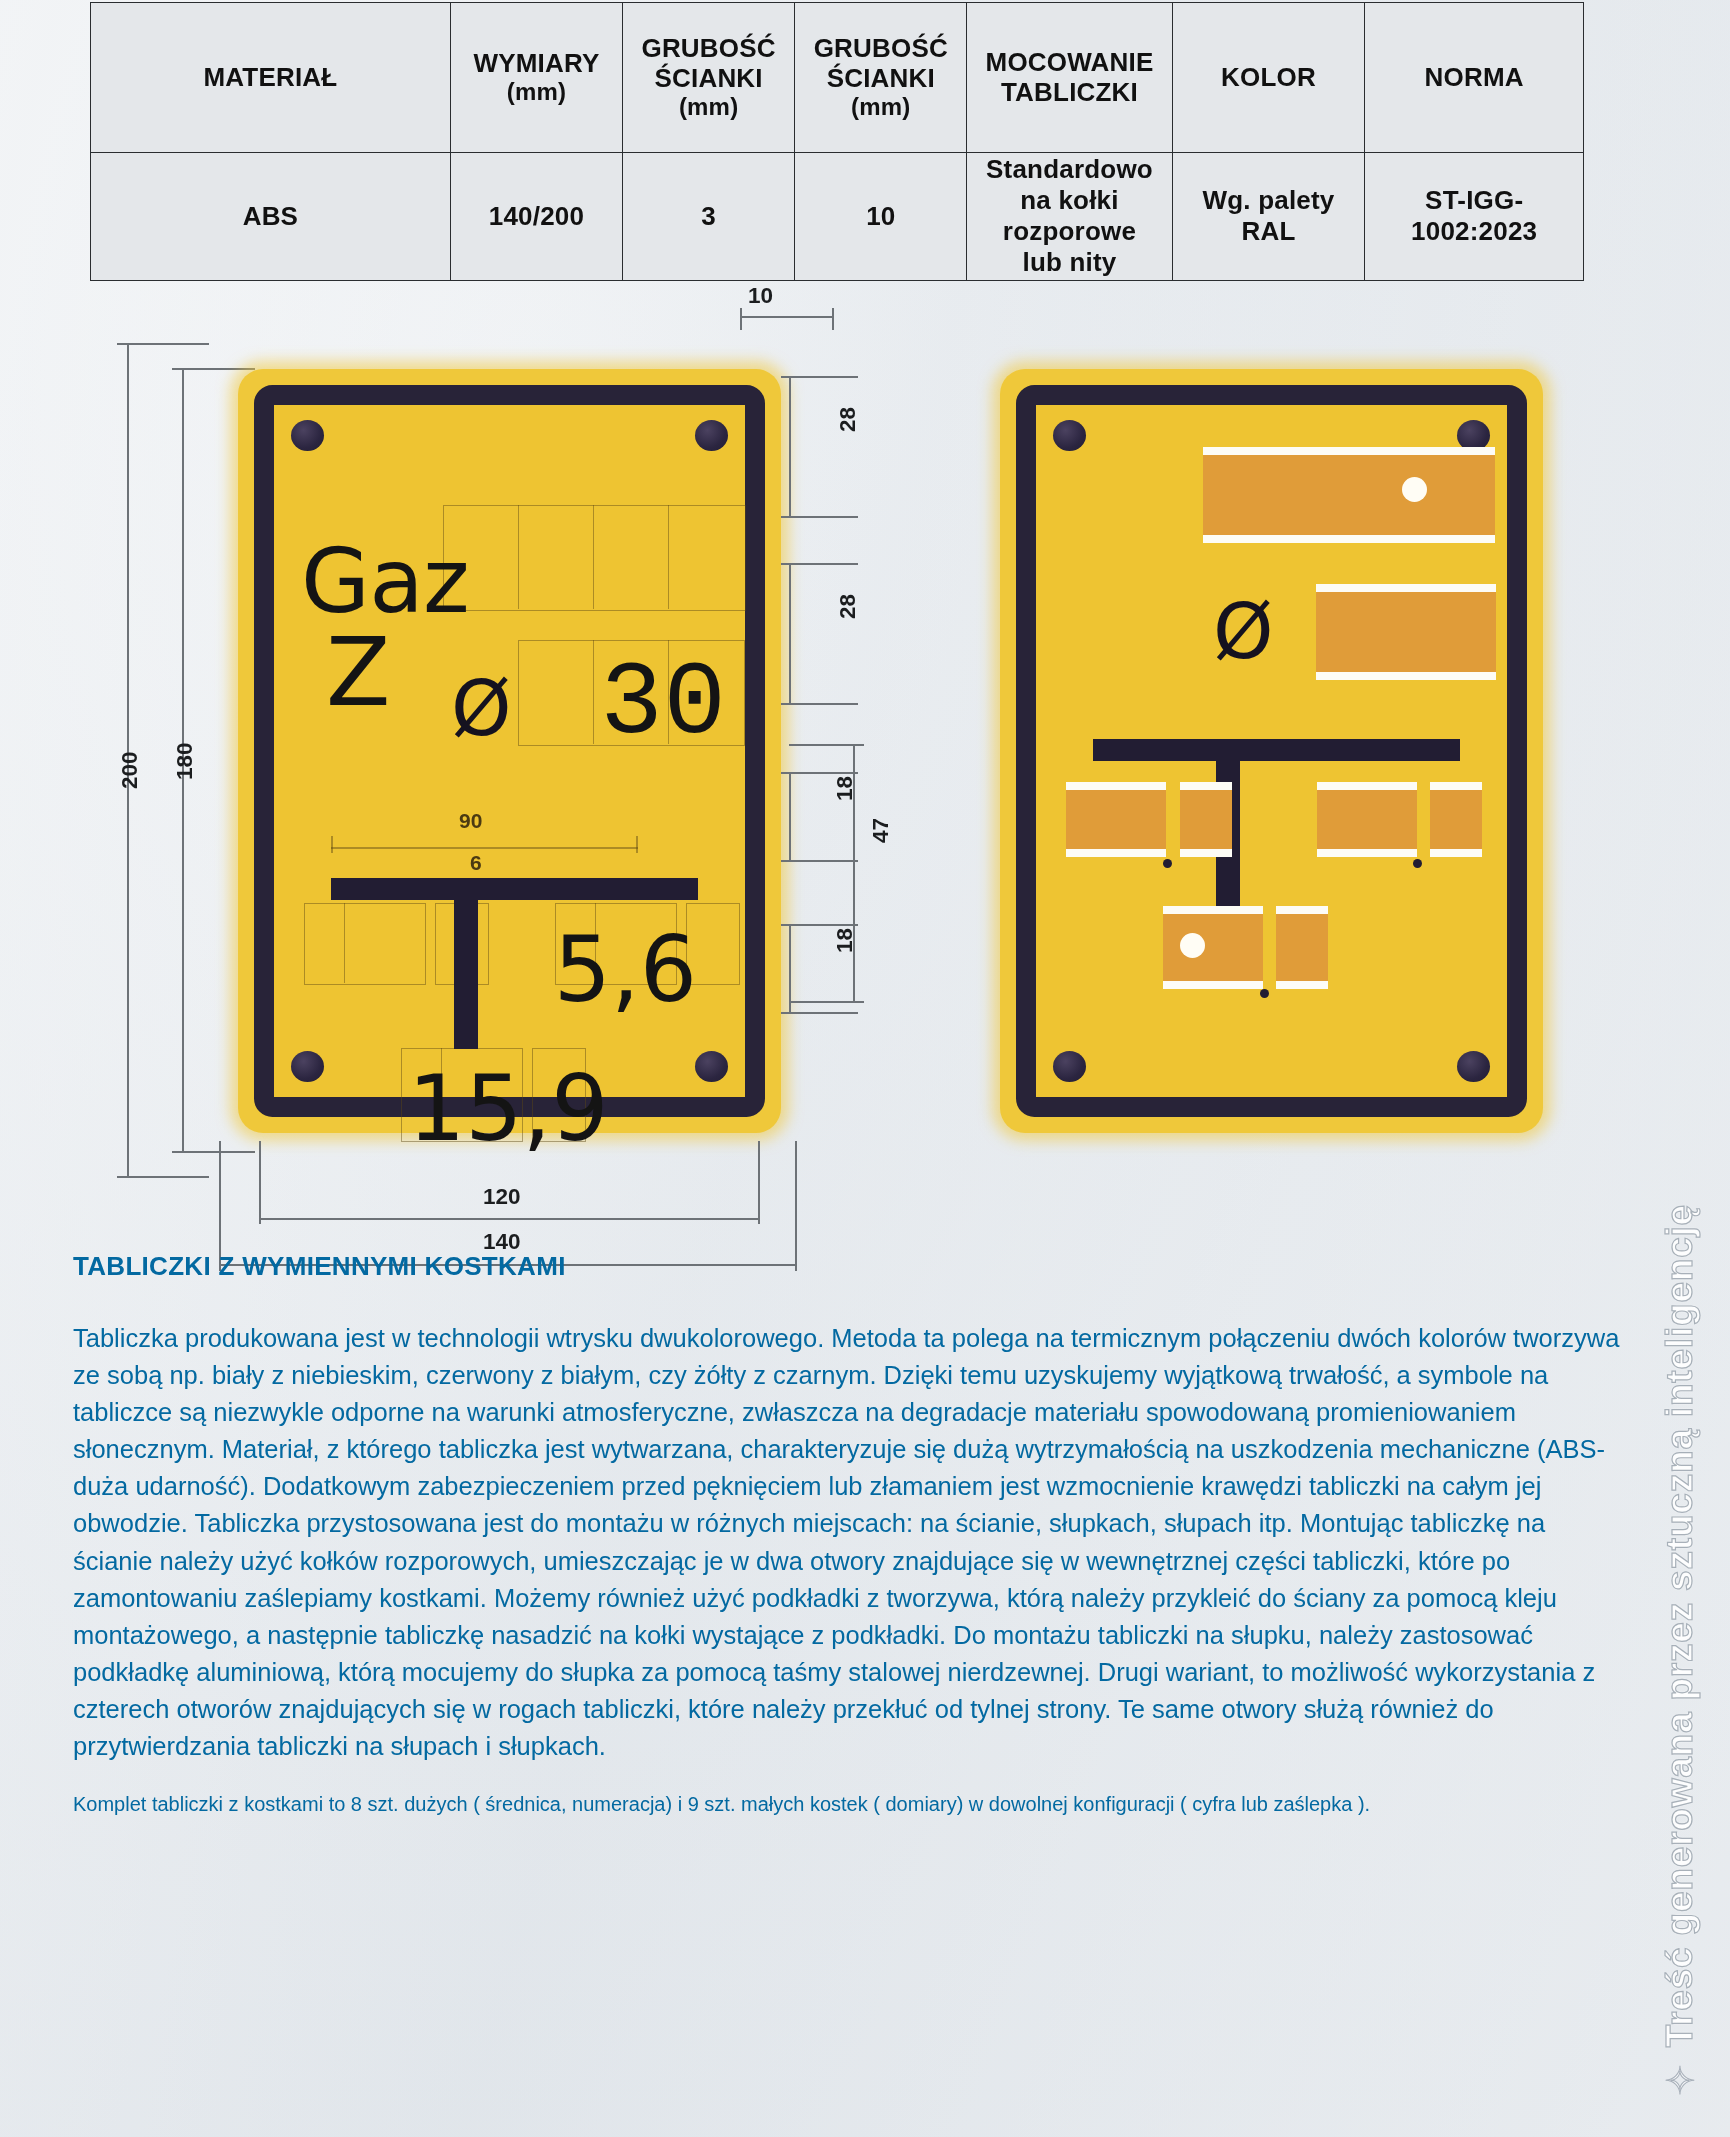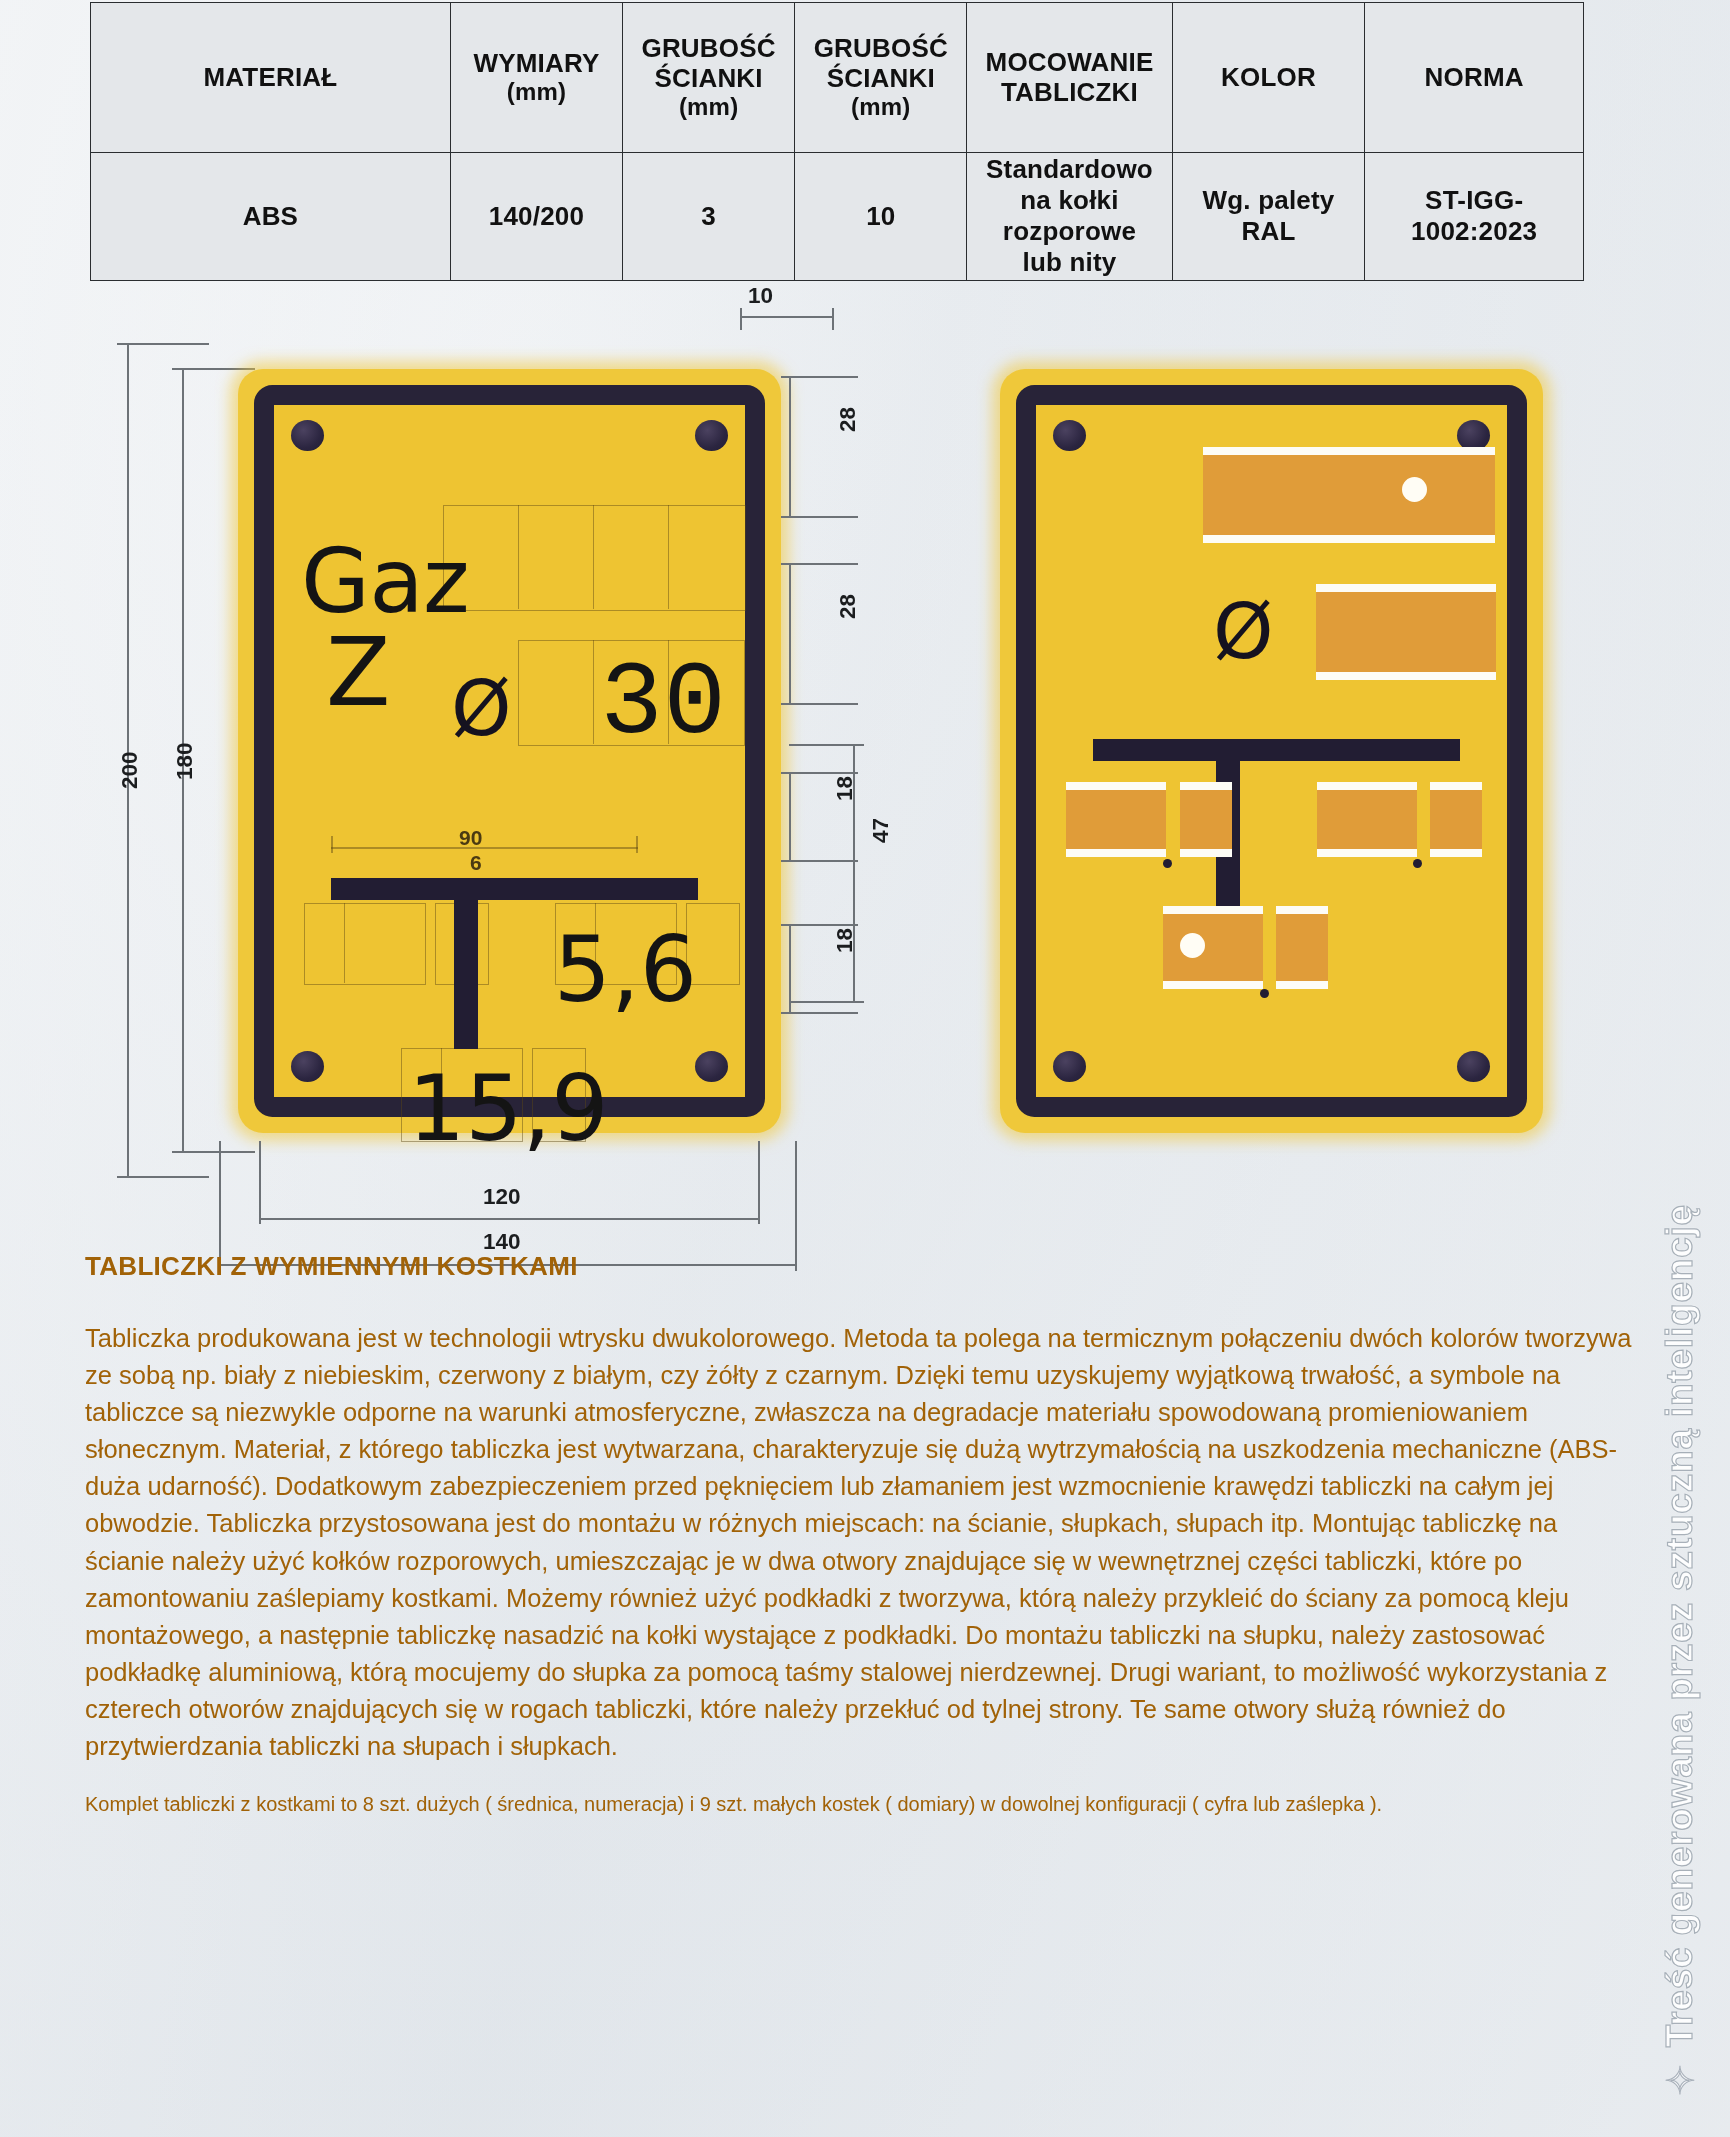--- a/index.html
+++ b/index.html
@@ -94,21 +94,21 @@
   .bdot{ position:absolute; width:9.2px; height:9.2px; background:#221d33; border-radius:50%; }
 
   
   .dim-l{ position:absolute; background:#6d7277; }
   .dim-t{ position:absolute; color:#1b1d1f; font-size:22.5px; font-weight:bold;
           font-family:"Liberation Sans", sans-serif; }
   .dim-t.rot{ transform:rotate(-90deg); transform-origin:left top; }
   .dim-y{ position:absolute; color:#4b3a12; font-size:21px; font-weight:bold; }
 
   
-  #article{ position:absolute; left:85px; top:1251px; width:1553px; color:#a16207; }
+  #article{ position:absolute; left:73px; top:1251px; width:1553px; color:#0369a1; }
   #article h2{
     margin:0 0 38px 0; font-size:26px; font-weight:bold; letter-spacing:0.3px;
   }
   #article p{
     margin:0 0 25px 0; font-size:25.5px; line-height:1.455; text-align:left;
   }
   #article p.big{ font-size:20px; line-height:1.42; }
 
   
   #wm{
@@ -231,21 +231,21 @@
       <div class="gline" style="left:321px;top:498px;width:1.3px;height:80px"></div>
       <div class="gbox" style="left:412px;top:498px;width:52px;height:80px"></div>
 
       <div class="gbox" style="left:127px;top:643px;width:120px;height:92px"></div>
       <div class="gline" style="left:167px;top:643px;width:1.3px;height:92px"></div>
       <div class="gbox" style="left:258px;top:643px;width:52px;height:92px"></div>
 
       <div class="gline" style="left:57px;top:442px;width:307px;height:1.7px"></div>
       <div class="gline" style="left:57px;top:431px;width:1.7px;height:16.7px"></div>
       <div class="gline" style="left:362px;top:431px;width:1.7px;height:16.7px"></div>
-      <div class="dim-y" style="left:185px;top:421px">90</div>
+      <div class="dim-y" style="left:185px;top:404px">90</div>
       <div class="dim-y" style="left:196px;top:446px">6</div>
 
       <div class="lbl-gaz">Gaz</div>
       <div class="lbl-z">Z</div>
       <div class="sym-diam">Ø</div>
       <div class="num-30">30</div>
       <div class="num-56">5,6</div>
       <div class="num-159">15,9</div>
 
       <div class="tee-h"></div>

